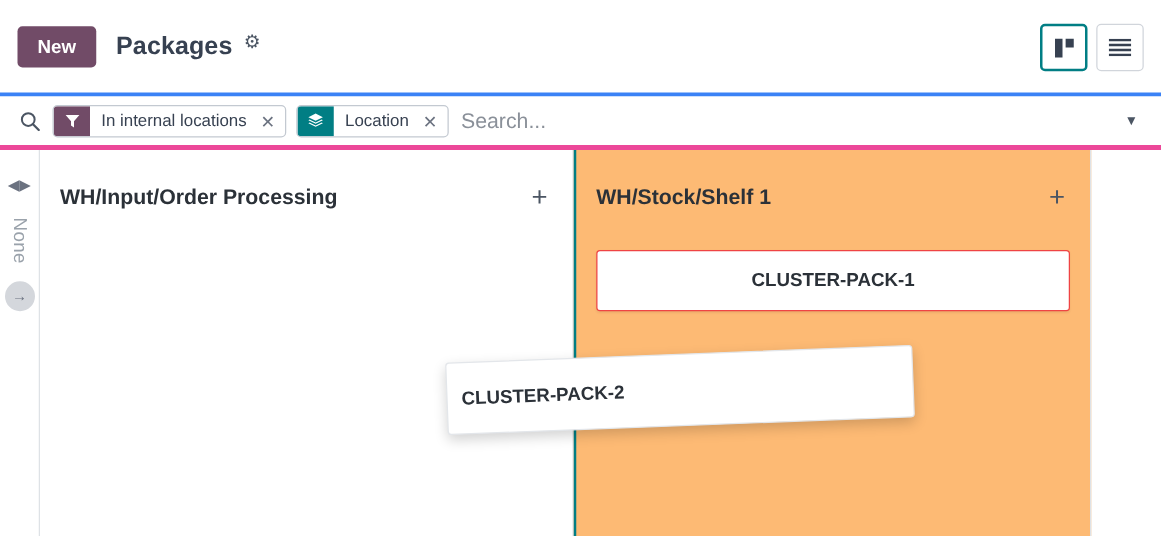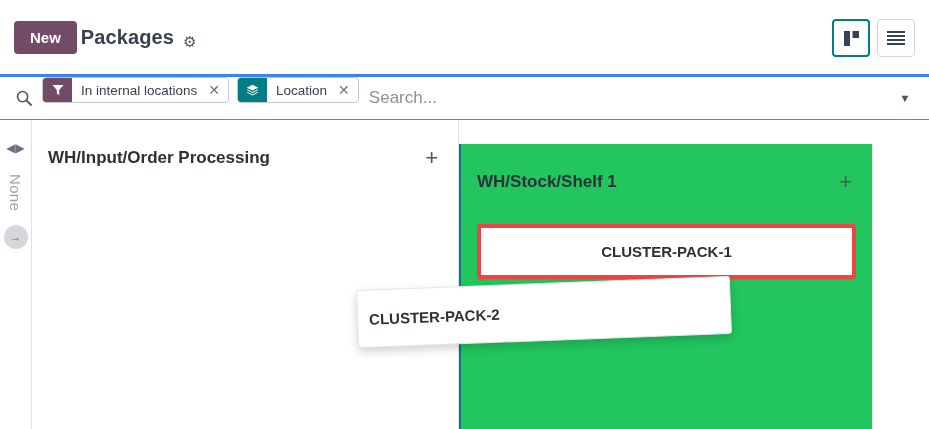--- a/index.html
+++ b/index.html
@@ -27,22 +27,22 @@
     border: none;
     border-radius: 4px;
     font-size: 15px;
     font-weight: bold;
     padding: 9px 16px;
     cursor: pointer;
     line-height: 1;
   }
   .breadcrumb {
     display: flex;
-    align-items: flex-end;
-    margin-left: 4px;
+    align-items: flex-start;
+    margin-left: 16px;
     font-size: 20px;
     color: #374151;
   }
   .breadcrumb-title { font-weight: bold; letter-spacing: .1px; }
   .gear-icon {
     margin-left: 9px;
     font-size: 15px;
     color: #4b5563;
     cursor: pointer;
     line-height: 1;
@@ -66,21 +66,22 @@
     color: #374151;
   }
   .view-btn.active {
     border: 2px solid #017e84;
   }
 
   
   .searchbar {
     height: 43px;
     display: flex;
-    border-bottom: 1px solid #ec4899;
+    align-items: center;
+    border-bottom: 4px solid #ec4899;
     padding: 0 10px;
     position: relative;
   }
   .search-icon {
     color: #6b7280;
     margin: 0 10px 0 6px;
     display: flex;
     align-items: center;
   }
   .facet {
@@ -180,23 +181,22 @@
 
   .column {
     position: relative;
     padding: 0 16px;
     border-right: 1px solid #dee2e6;
     text-align: center;
   }
   .column.col-a { width: 427px; background: #ffffff; }
   .column.col-b {
     width: 414px;
-    background: #22c55e;
+    background: #fdba74;
     border-left: 2px solid #017e84;
-    margin-top: 24px;
   }
   .col-head {
     display: flex;
     align-items: center;
     justify-content: space-between;
     padding-top: 27px;
   }
   .col-title {
     font-size: 17px;
     font-weight: bold;
@@ -204,21 +204,21 @@
   }
   .col-add {
     font-size: 22px;
     color: #4b5563;
     cursor: pointer;
     line-height: 1;
     padding: 0 4px;
   }
   .card {
     background: #ffffff;
-    border: 4px solid #ef4444;
+    border: 1px solid #ef4444;
     border-radius: 3px;
     box-shadow: 0 1px 2px rgba(0,0,0,.07);
     padding: 15px 2px;
     font-size: 15px;
     font-weight: bold;
     color: #2b3138;
   }
   .card-1 { margin-top: 31px; }
 
   

